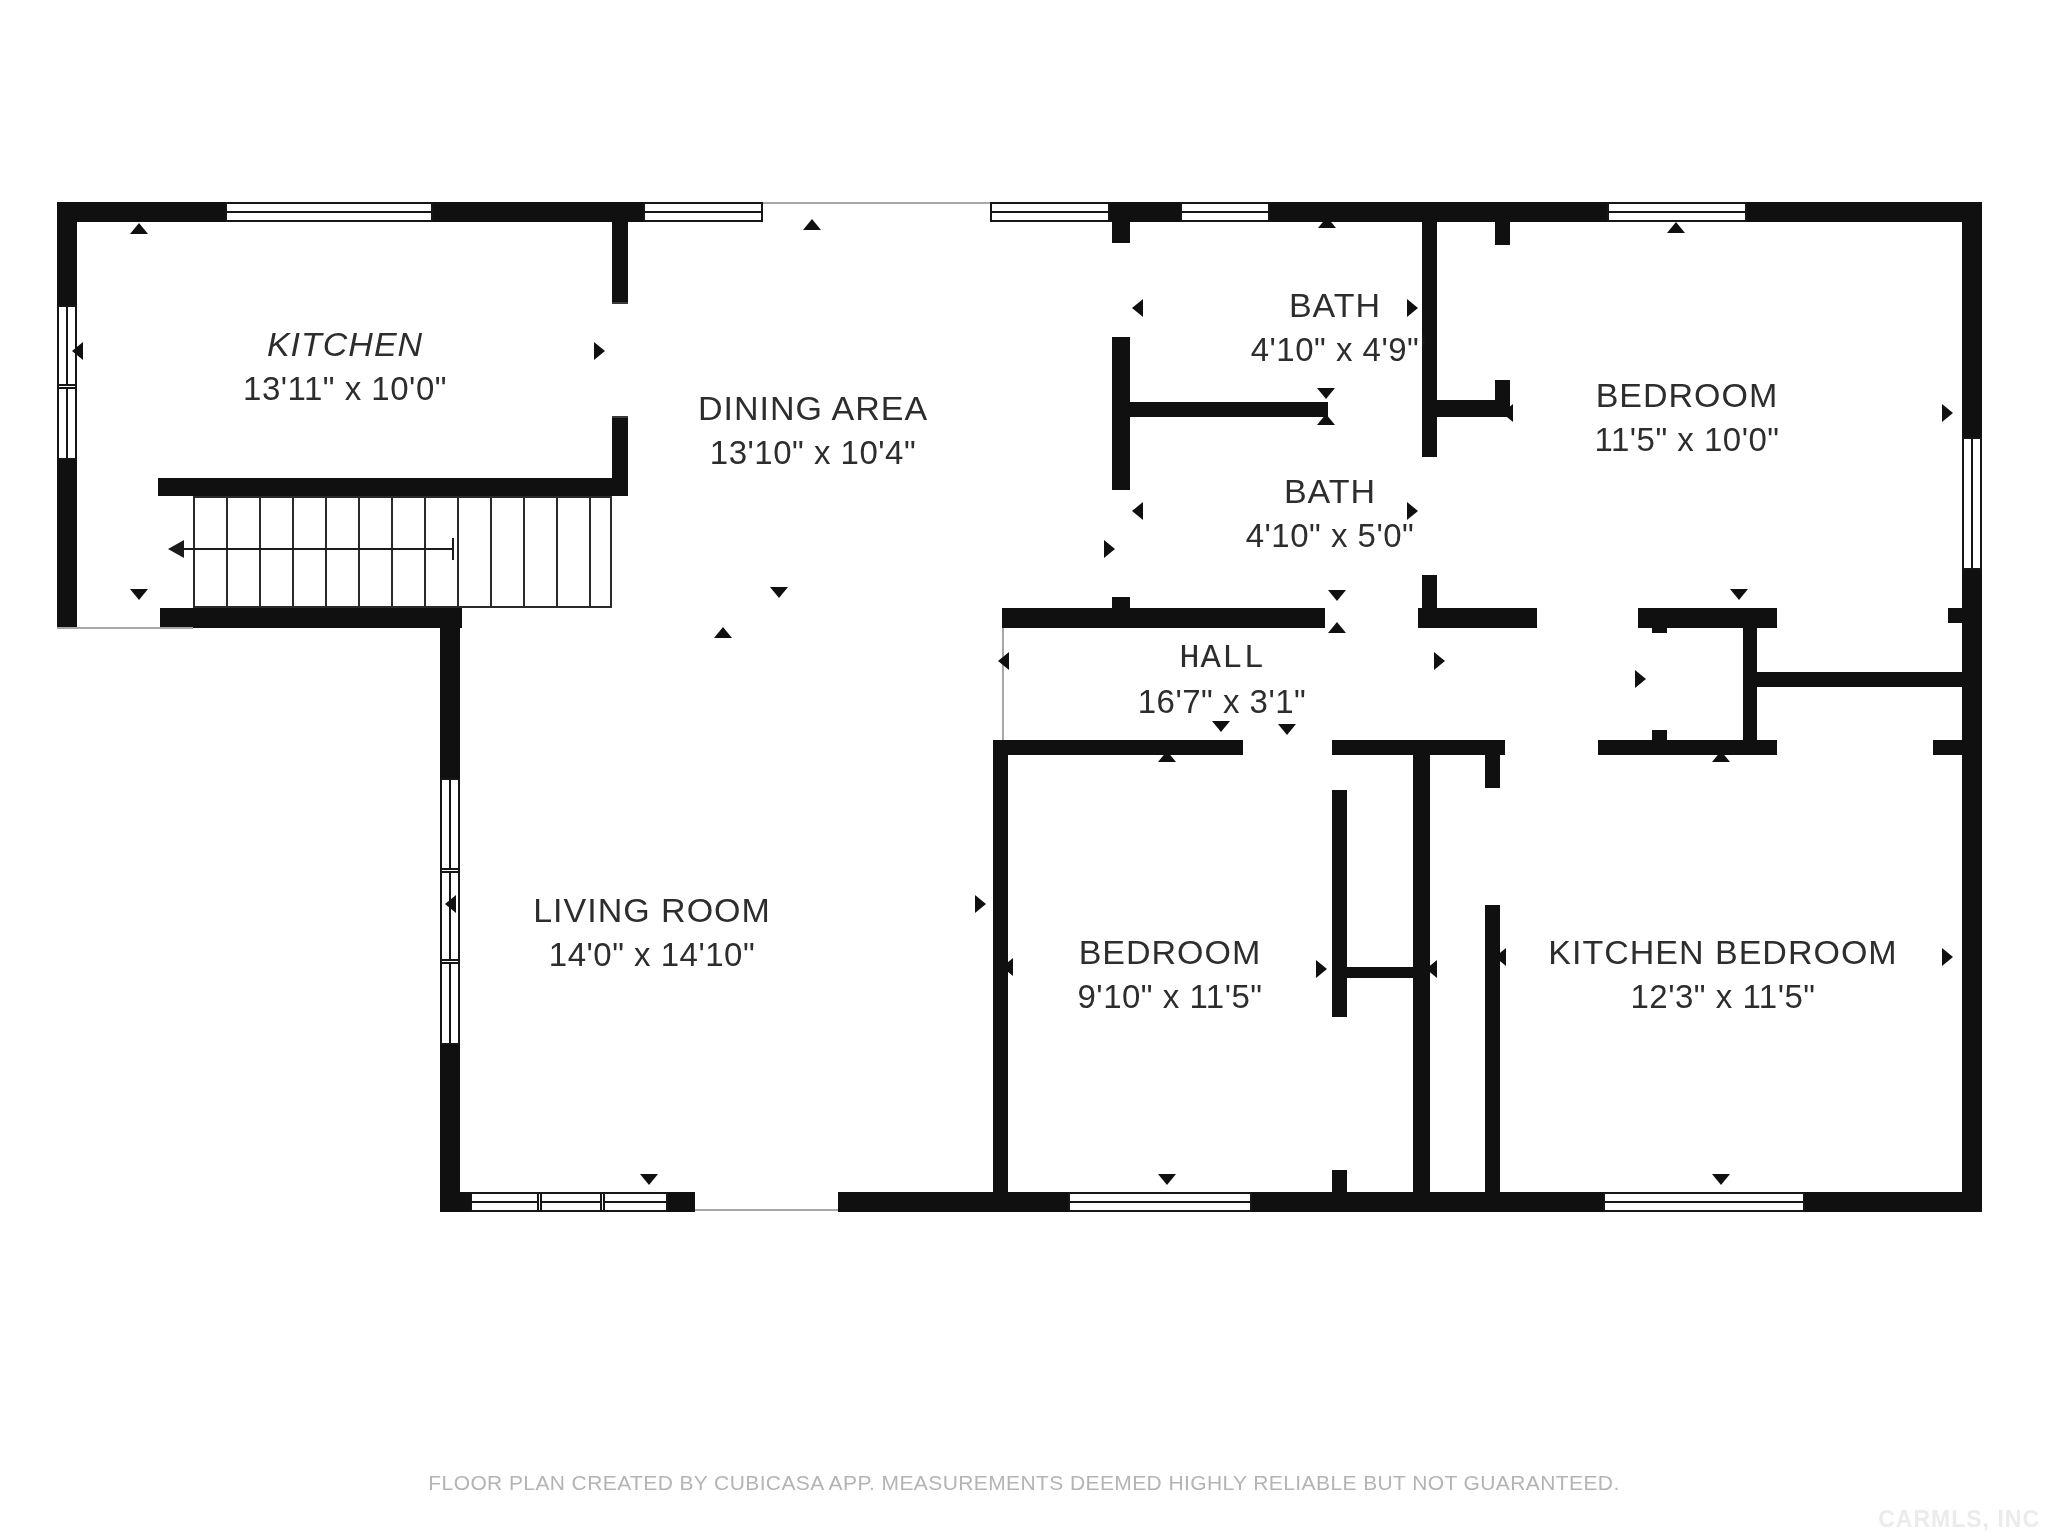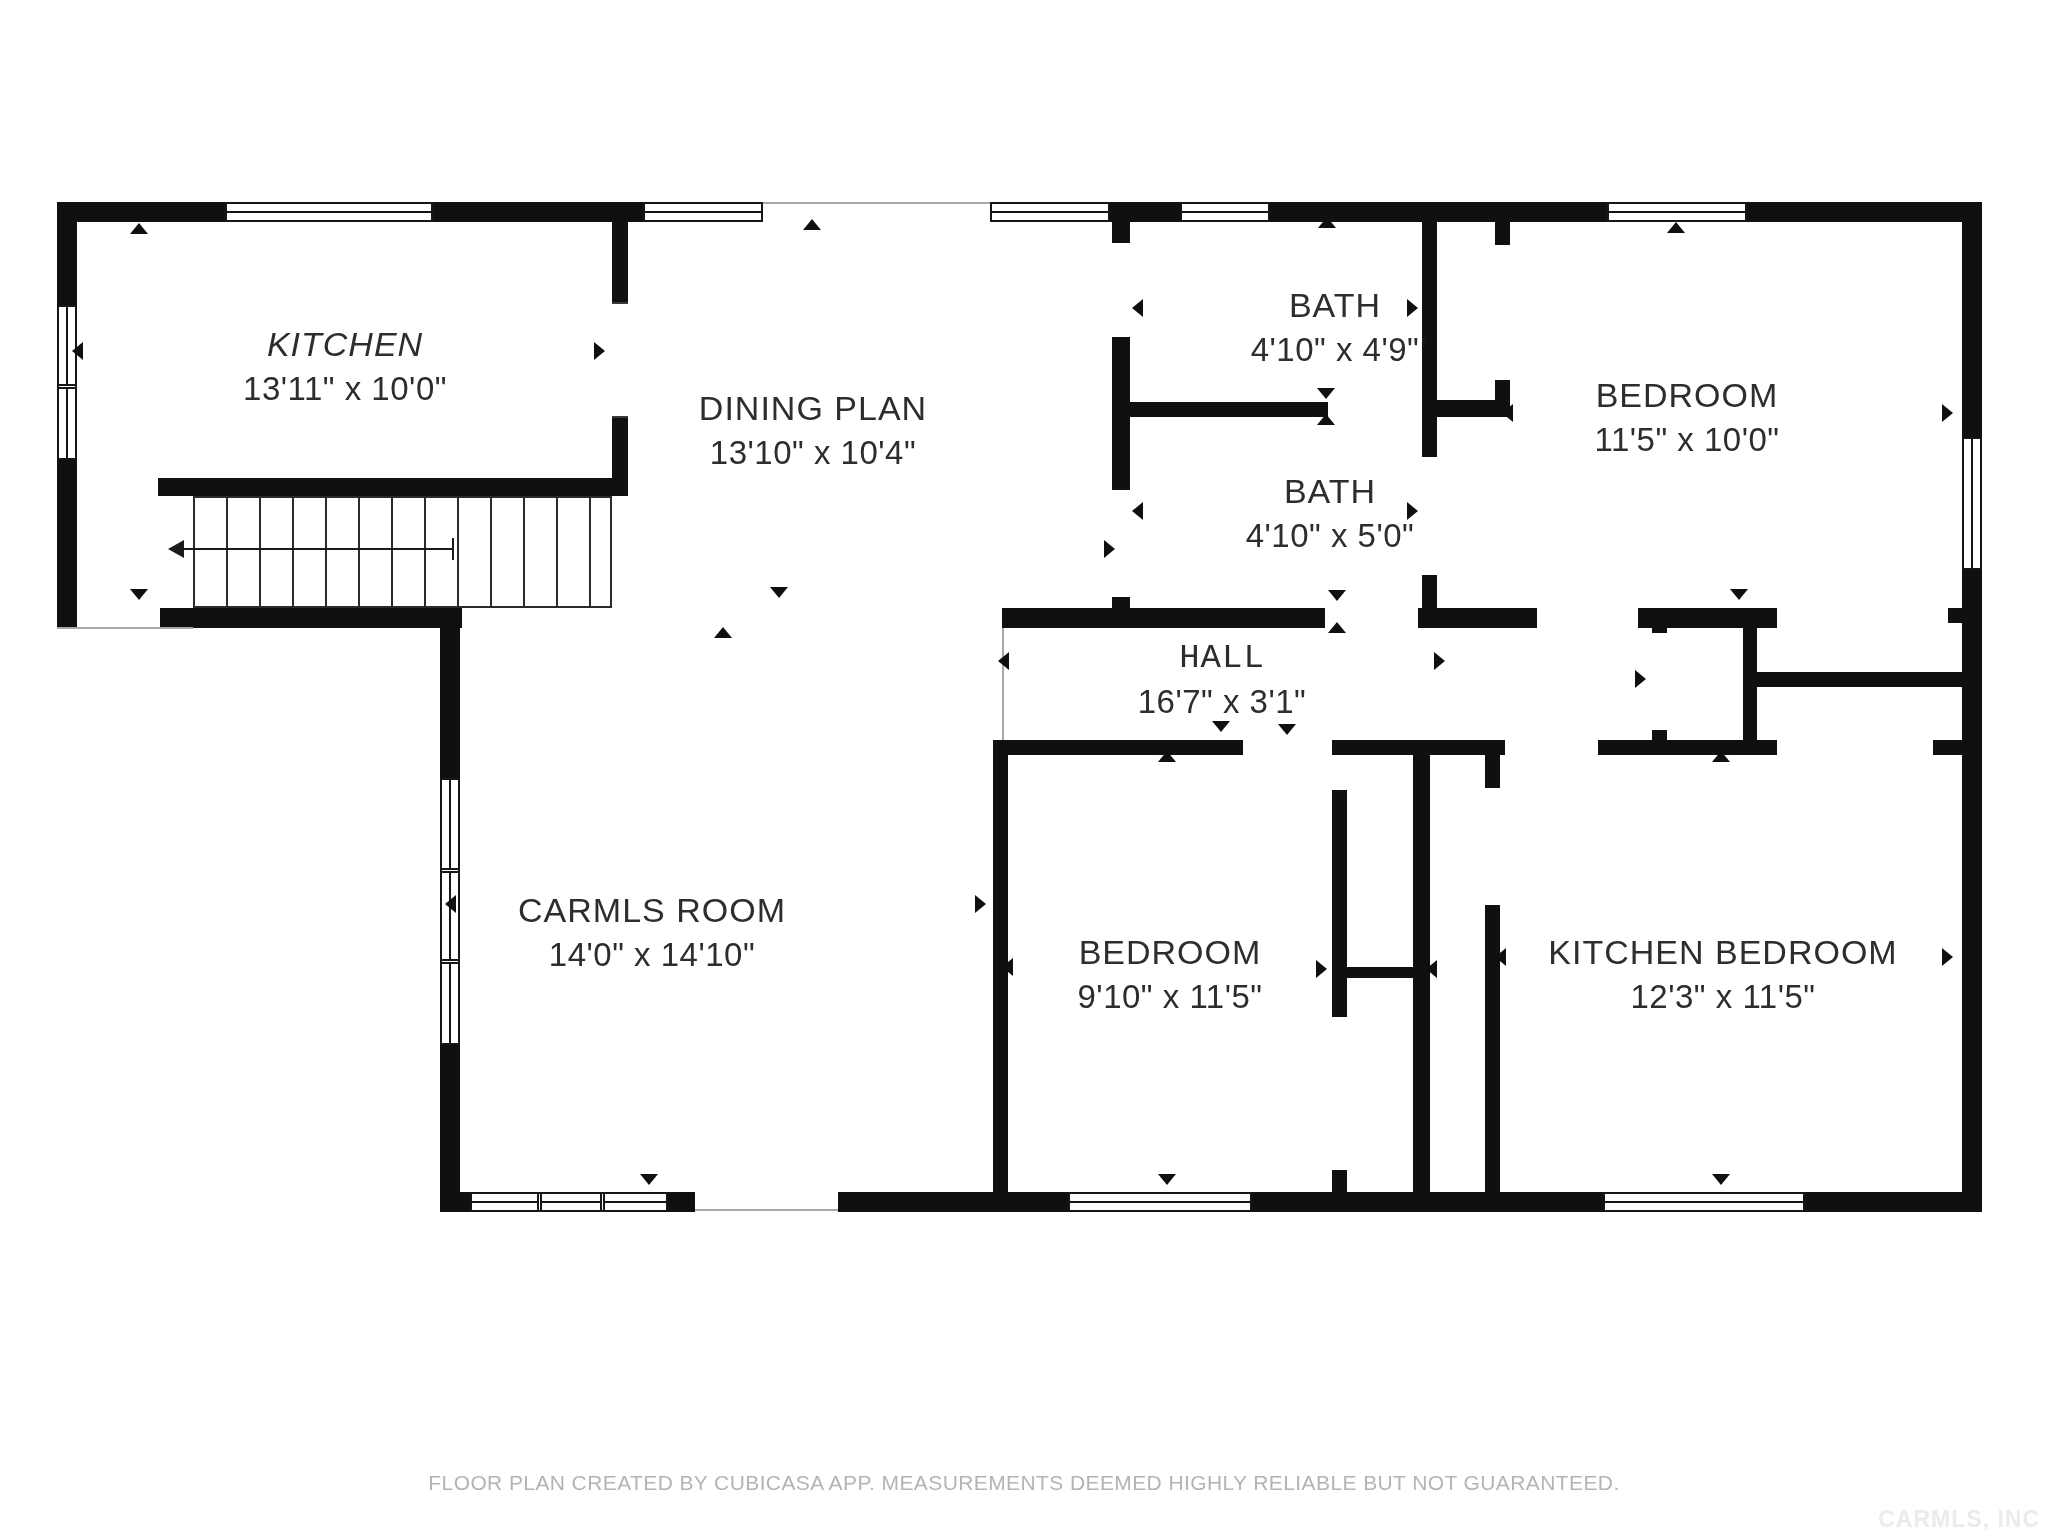--- a/index.html
+++ b/index.html
@@ -175,41 +175,41 @@
       <div class="arr right" style="position: absolute; left: 1635px; top: 670px;"></div>
       <div class="arr right" style="position: absolute; left: 1104px; top: 540px;"></div>
       <div class="arr right" style="position: absolute; left: 1434px; top: 652px;"></div>
     </div>
   <div id="rooms-layer">
       <div class="room-label" style="position: absolute; left: 345px; top: 366px;">
         <div class="room-name" style="position: static; font-style: italic;">KITCHEN</div>
         <div class="room-dims" style="position: static;">13'11" x 10'0"</div>
       </div>
       <div class="room-label" style="position: absolute; left: 813px; top: 430px;">
-        <div class="room-name" style="position: static;">DINING PLAN</div>
+        <div class="room-name" style="position: static;">DINING AREA</div>
         <div class="room-dims" style="position: static;">13'10" x 10'4"</div>
       </div>
       <div class="room-label" style="position: absolute; left: 1335px; top: 327px;">
         <div class="room-name" style="position: static;">BATH</div>
         <div class="room-dims" style="position: static;">4'10" x 4'9"</div>
       </div>
       <div class="room-label" style="position: absolute; left: 1330px; top: 513px;">
         <div class="room-name" style="position: static;">BATH</div>
         <div class="room-dims" style="position: static;">4'10" x 5'0"</div>
       </div>
       <div class="room-label" style="position: absolute; left: 1687px; top: 417px;">
         <div class="room-name" style="position: static;">BEDROOM</div>
         <div class="room-dims" style="position: static;">11'5" x 10'0"</div>
       </div>
       <div class="room-label" style="position: absolute; left: 1222px; top: 680px;">
         <div class="room-name" style="position: static; font-family: Liberation Mono, monospace;">HALL</div>
         <div class="room-dims" style="position: static;">16'7" x 3'1"</div>
       </div>
       <div class="room-label" style="position: absolute; left: 652px; top: 932px;">
-        <div class="room-name" style="position: static;">CARMLS ROOM</div>
+        <div class="room-name" style="position: static;">LIVING ROOM</div>
         <div class="room-dims" style="position: static;">14'0" x 14'10"</div>
       </div>
       <div class="room-label" style="position: absolute; left: 1170px; top: 974px;">
         <div class="room-name" style="position: static;">BEDROOM</div>
         <div class="room-dims" style="position: static;">9'10" x 11'5"</div>
       </div>
       <div class="room-label" style="position: absolute; left: 1723px; top: 974px;">
         <div class="room-name" style="position: static;">KITCHEN BEDROOM</div>
         <div class="room-dims" style="position: static;">12'3" x 11'5"</div>
       </div>

